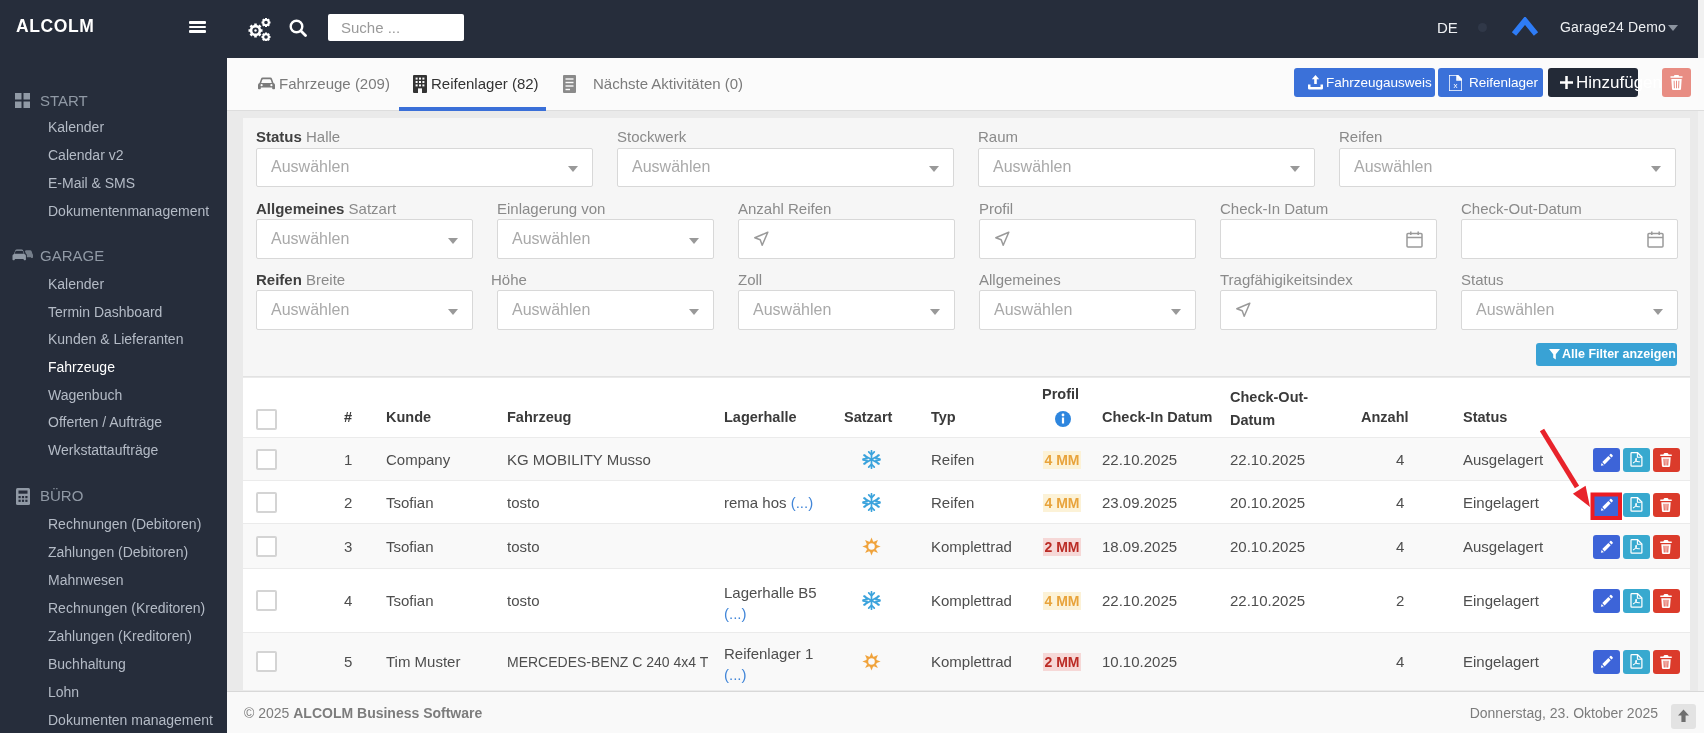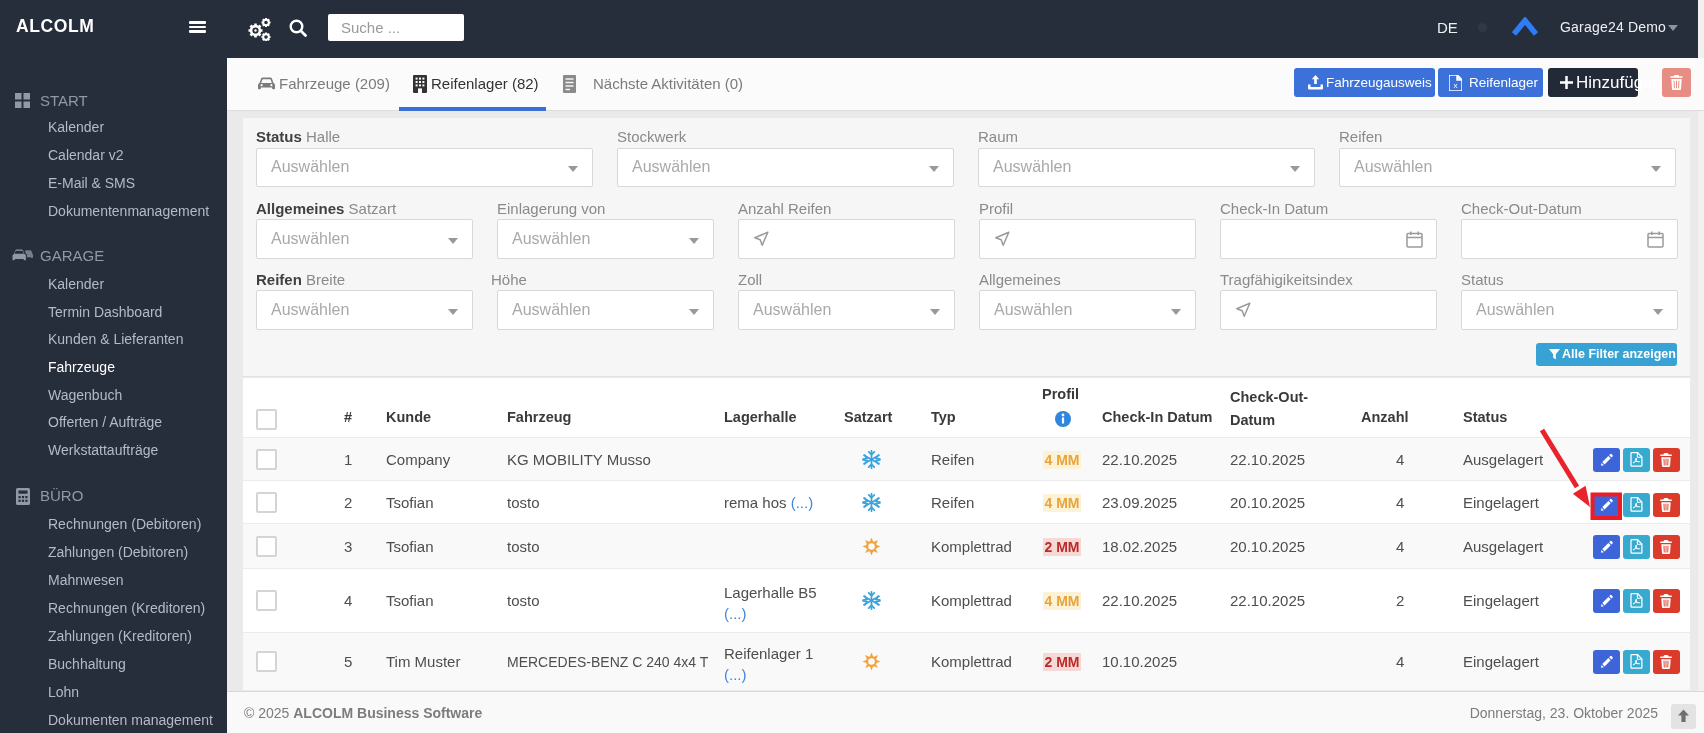--- a/index.html
+++ b/index.html
@@ -471,21 +471,21 @@
   <div class="trow" style="top:146px;height:45px;background:#F9F9F9">
     <span class="cb" style="top:12px"></span>
     <span class="cell" style="left:101px;top:14px">3</span>
     <span class="cell" style="left:143px;top:14px">Tsofian</span>
     <span class="cell" style="left:264px;top:14px">tosto</span>
     <svg class="abs" style="left:619px;top:13px" width="19" height="19" viewBox="0 0 19 19">
         <use href="#sun"></use>
       </svg>
     <span class="cell" style="left:688px;top:14px">Komplettrad</span>
     <span class="badge r" style="left:800px;top:14px">2 MM</span>
-    <span class="cell" style="left:859px;top:14px">18.02.2025</span>
+    <span class="cell" style="left:859px;top:14px">18.09.2025</span>
     <span class="cell" style="left:987px;top:14px">20.10.2025</span>
     <span class="cell" style="left:1153px;top:14px">4</span>
     <span class="cell" style="left:1220px;top:14px">Ausgelagert</span>
     <span class="abtn" style="left:1350px;top:11px;background:#3D64D8">
         <svg style="position:absolute;left:6px;top:4px" width="15" height="15" viewBox="0 0 15 15">
           <use href="#pen"></use>
         </svg>
       </span>
     <span class="abtn" style="left:1380px;top:11px;background:#38A9CF">
         <svg style="position:absolute;left:7px;top:4px" width="13" height="15" viewBox="0 0 13 15">

